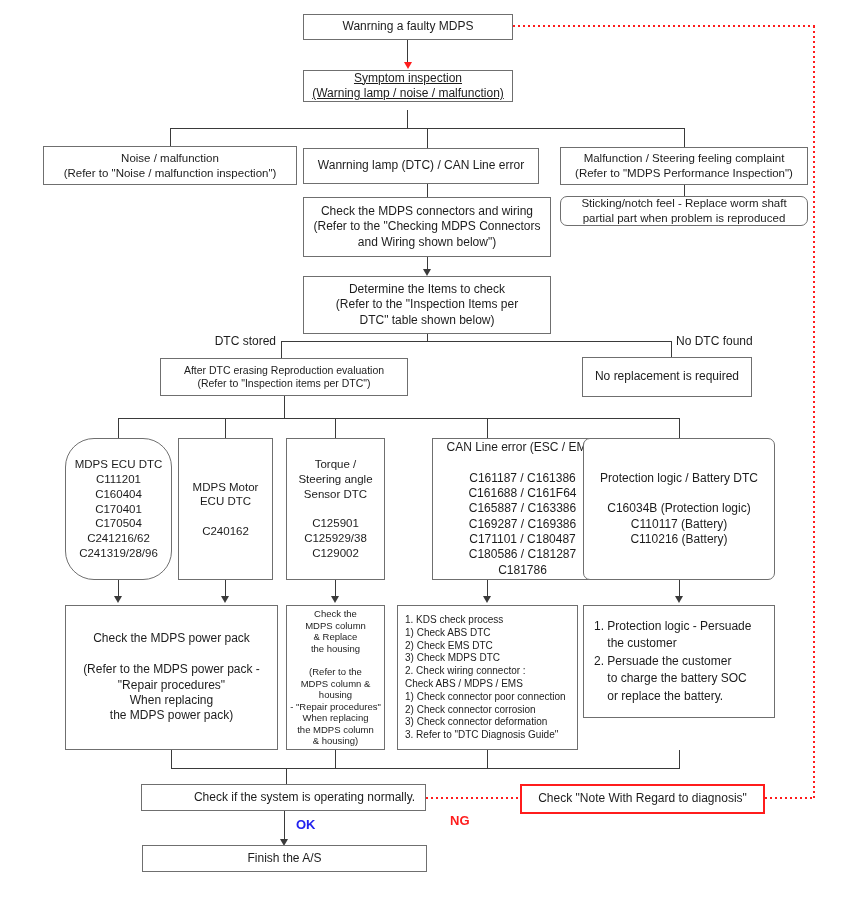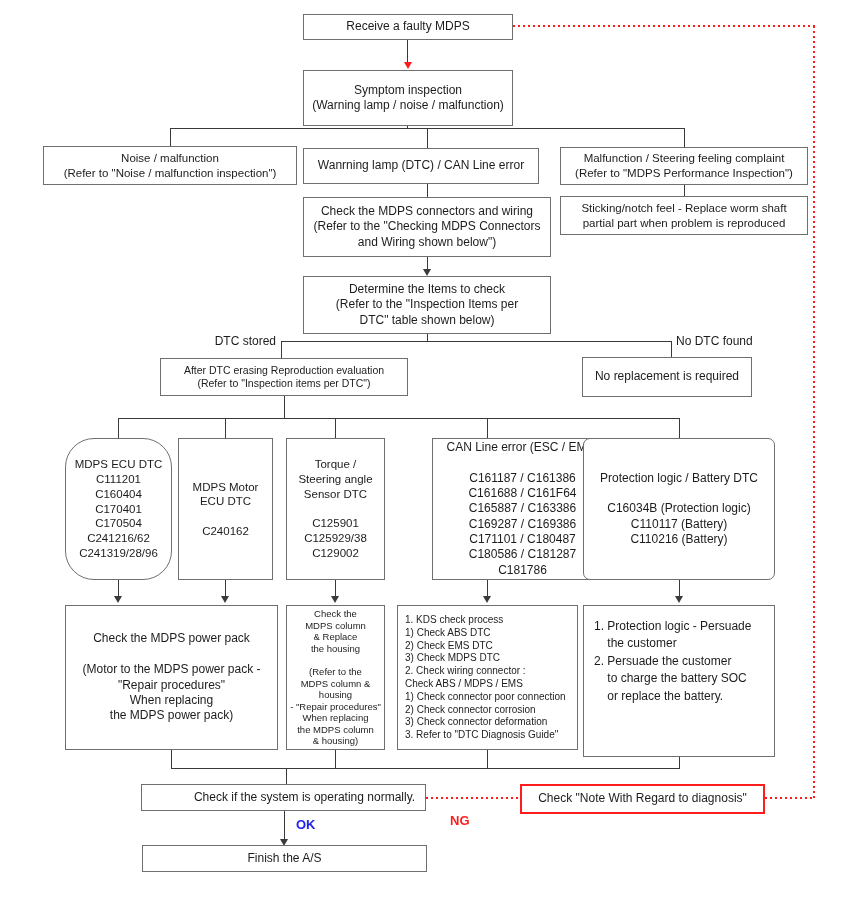--- a/index.html
+++ b/index.html
@@ -86,29 +86,29 @@
   <div class="vline" style="left:171px;top:750px;height:18px;"></div>
   <div class="vline" style="left:335px;top:750px;height:18px;"></div>
   <div class="vline" style="left:487px;top:750px;height:18px;"></div>
   <div class="vline" style="left:679px;top:750px;height:18px;"></div>
   <div class="hline" style="left:171px;top:768px;width:509px;"></div>
   <div class="vline" style="left:286px;top:768px;height:16px;"></div>
 
   <div class="vline" style="left:284px;top:811px;height:29px;"></div>
   <div class="ah" style="left:280px;top:839px;"></div>
 
-  <div class="box" style="left:303px;top:14px;width:210px;height:26px;">Receive a faulty MDPS</div>
-  <div class="box" style="left:303px;top:70px;width:210px;height:56px;">Symptom inspection
+  <div class="box" style="left:303px;top:14px;width:210px;height:26px;">Wanrning a faulty MDPS</div>
+  <div class="box" style="left:303px;top:70px;width:210px;height:32px;text-decoration:underline;">Symptom inspection
 (Warning lamp / noise / malfunction)</div>
   <div class="box fs115" style="left:43px;top:146px;width:254px;height:39px;">Noise / malfunction
 (Refer to "Noise / malfunction inspection")</div>
   <div class="box" style="left:303px;top:148px;width:236px;height:36px;">Wanrning lamp (DTC) / CAN Line error</div>
   <div class="box fs115" style="left:560px;top:147px;width:248px;height:38px;">Malfunction / Steering feeling complaint
 (Refer to "MDPS Performance Inspection")</div>
-  <div class="box fs115" style="left:560px;top:196px;width:248px;height:39px;">Sticking/notch feel - Replace worm shaft
+  <div class="box fs115" style="left:560px;top:196px;width:248px;height:30px;border-radius:7px;">Sticking/notch feel - Replace worm shaft
 partial part when problem is reproduced</div>
   <div class="box" style="left:303px;top:197px;width:248px;height:60px;">Check the MDPS connectors and wiring
 (Refer to the "Checking MDPS Connectors
 and Wiring shown below")</div>
   <div class="box" style="left:303px;top:276px;width:248px;height:58px;">Determine the Items to check
 (Refer to the "Inspection Items per
 DTC" table shown below)</div>
 
   <div class="lbl" style="left:186px;top:334px;width:90px;text-align:right;">DTC stored</div>
   <div class="lbl" style="left:676px;top:334px;width:95px;">No DTC found</div>
@@ -145,21 +145,21 @@
 C180586 / C181287
 C181786</div>
   <div class="box" style="left:583px;top:438px;width:192px;height:142px;border-radius:7px;">Protection logic / Battery DTC
 
 C16034B (Protection logic)
 C110117 (Battery)
 C110216 (Battery)</div>
 
   <div class="box" style="left:65px;top:605px;width:213px;height:145px;">Check the MDPS power pack
 
-(Motor to the MDPS power pack -
+(Refer to the MDPS power pack -
 "Repair procedures"
 When replacing
 the MDPS power pack)</div>
   <div class="box fs95" style="left:286px;top:605px;width:99px;height:145px;">Check the
 MDPS column
 &amp; Replace
 the housing
 
 (Refer to the
 MDPS column &amp;
@@ -171,21 +171,21 @@
   <div class="box fs10 leftalign" style="left:397px;top:605px;width:181px;height:145px;padding:8px 8px 0 7px;">1. KDS check process
 1) Check ABS DTC
 2) Check EMS DTC
 3) Check MDPS DTC
 2. Check wiring connector :
 Check ABS / MDPS / EMS
 1) Check connector poor connection
 2) Check connector corrosion
 3) Check connector deformation
 3. Refer to "DTC Diagnosis Guide"</div>
-  <div class="box leftalign" style="left:583px;top:605px;width:192px;height:152px;padding:12px 0 0 10px;line-height:1.45;">1. Protection logic - Persuade
+  <div class="box leftalign" style="left:583px;top:605px;width:192px;height:113px;padding:12px 0 0 10px;line-height:1.45;">1. Protection logic - Persuade
     the customer
 2. Persuade the customer
     to charge the battery SOC
     or replace the battery.</div>
 
   <div class="box" style="left:141px;top:784px;width:285px;height:27px;padding-left:42px;">Check if the system is operating normally.</div>
   <div class="lbl bold red" style="left:450px;top:813px;width:40px;">NG</div>
   <div class="box redbox" style="left:520px;top:784px;width:245px;height:30px;">Check "Note With Regard to diagnosis"</div>
 
   <div class="lbl bold blue" style="left:296px;top:817px;width:34px;">OK</div>

